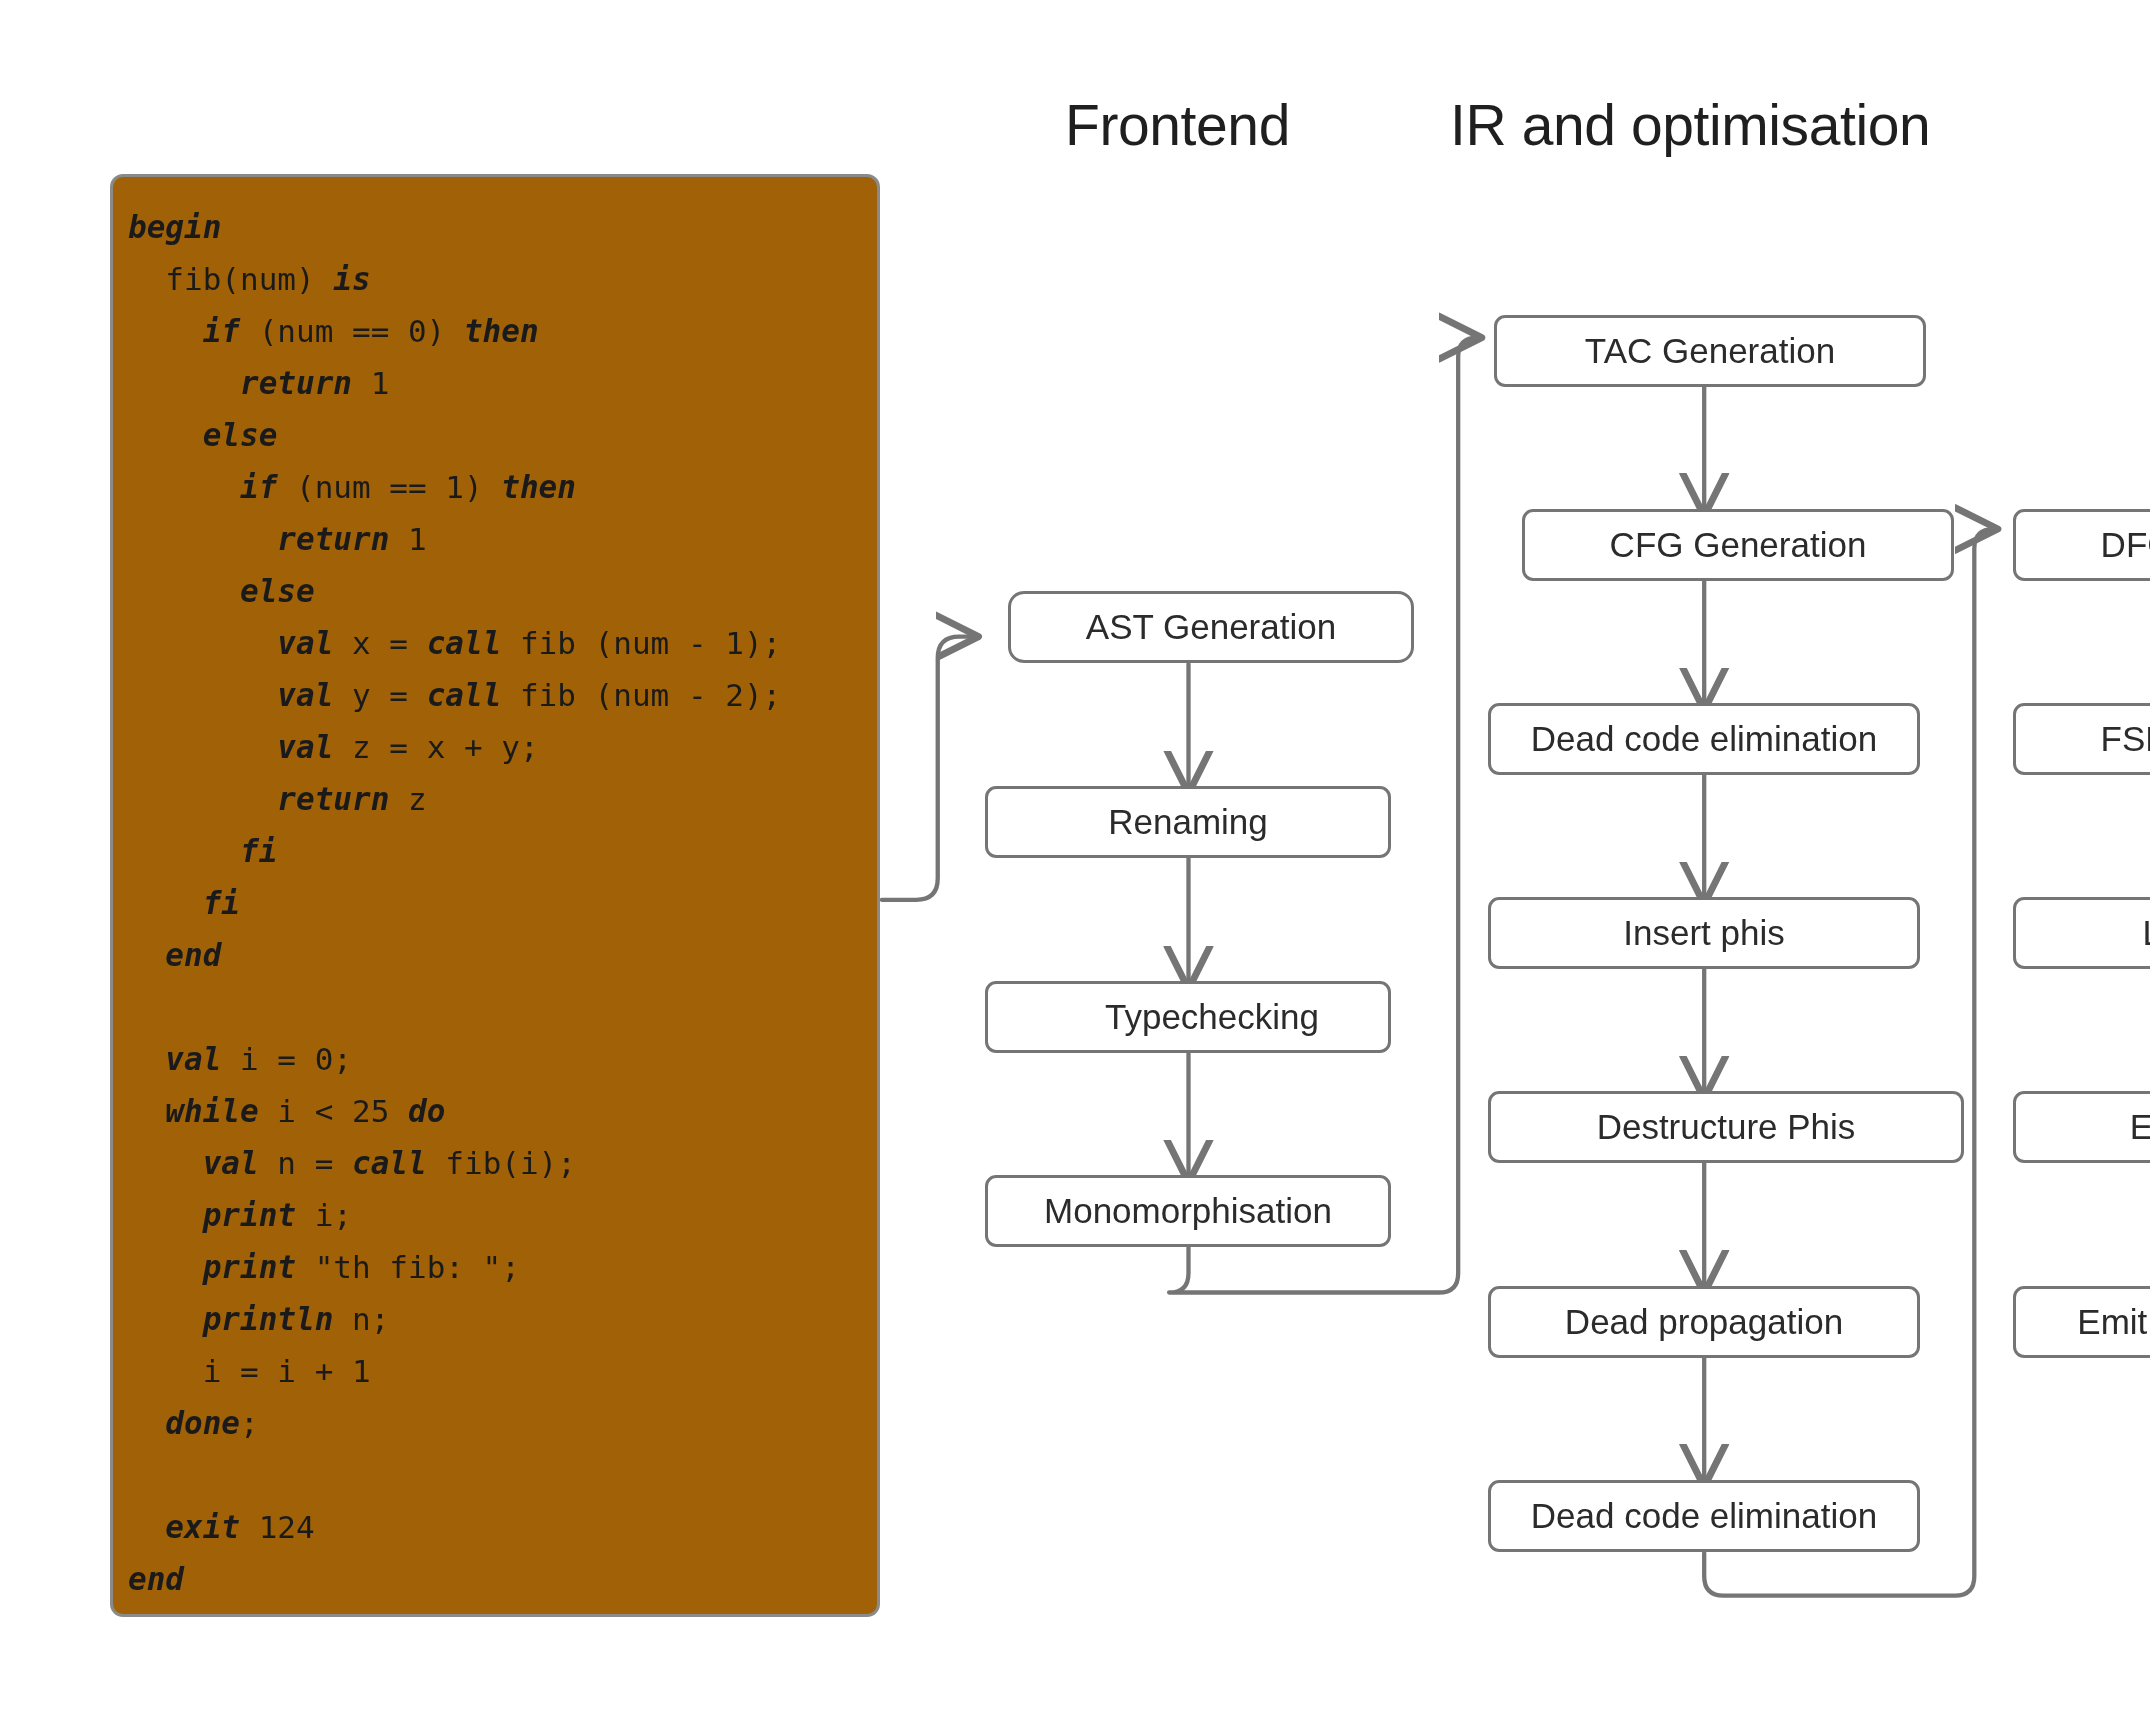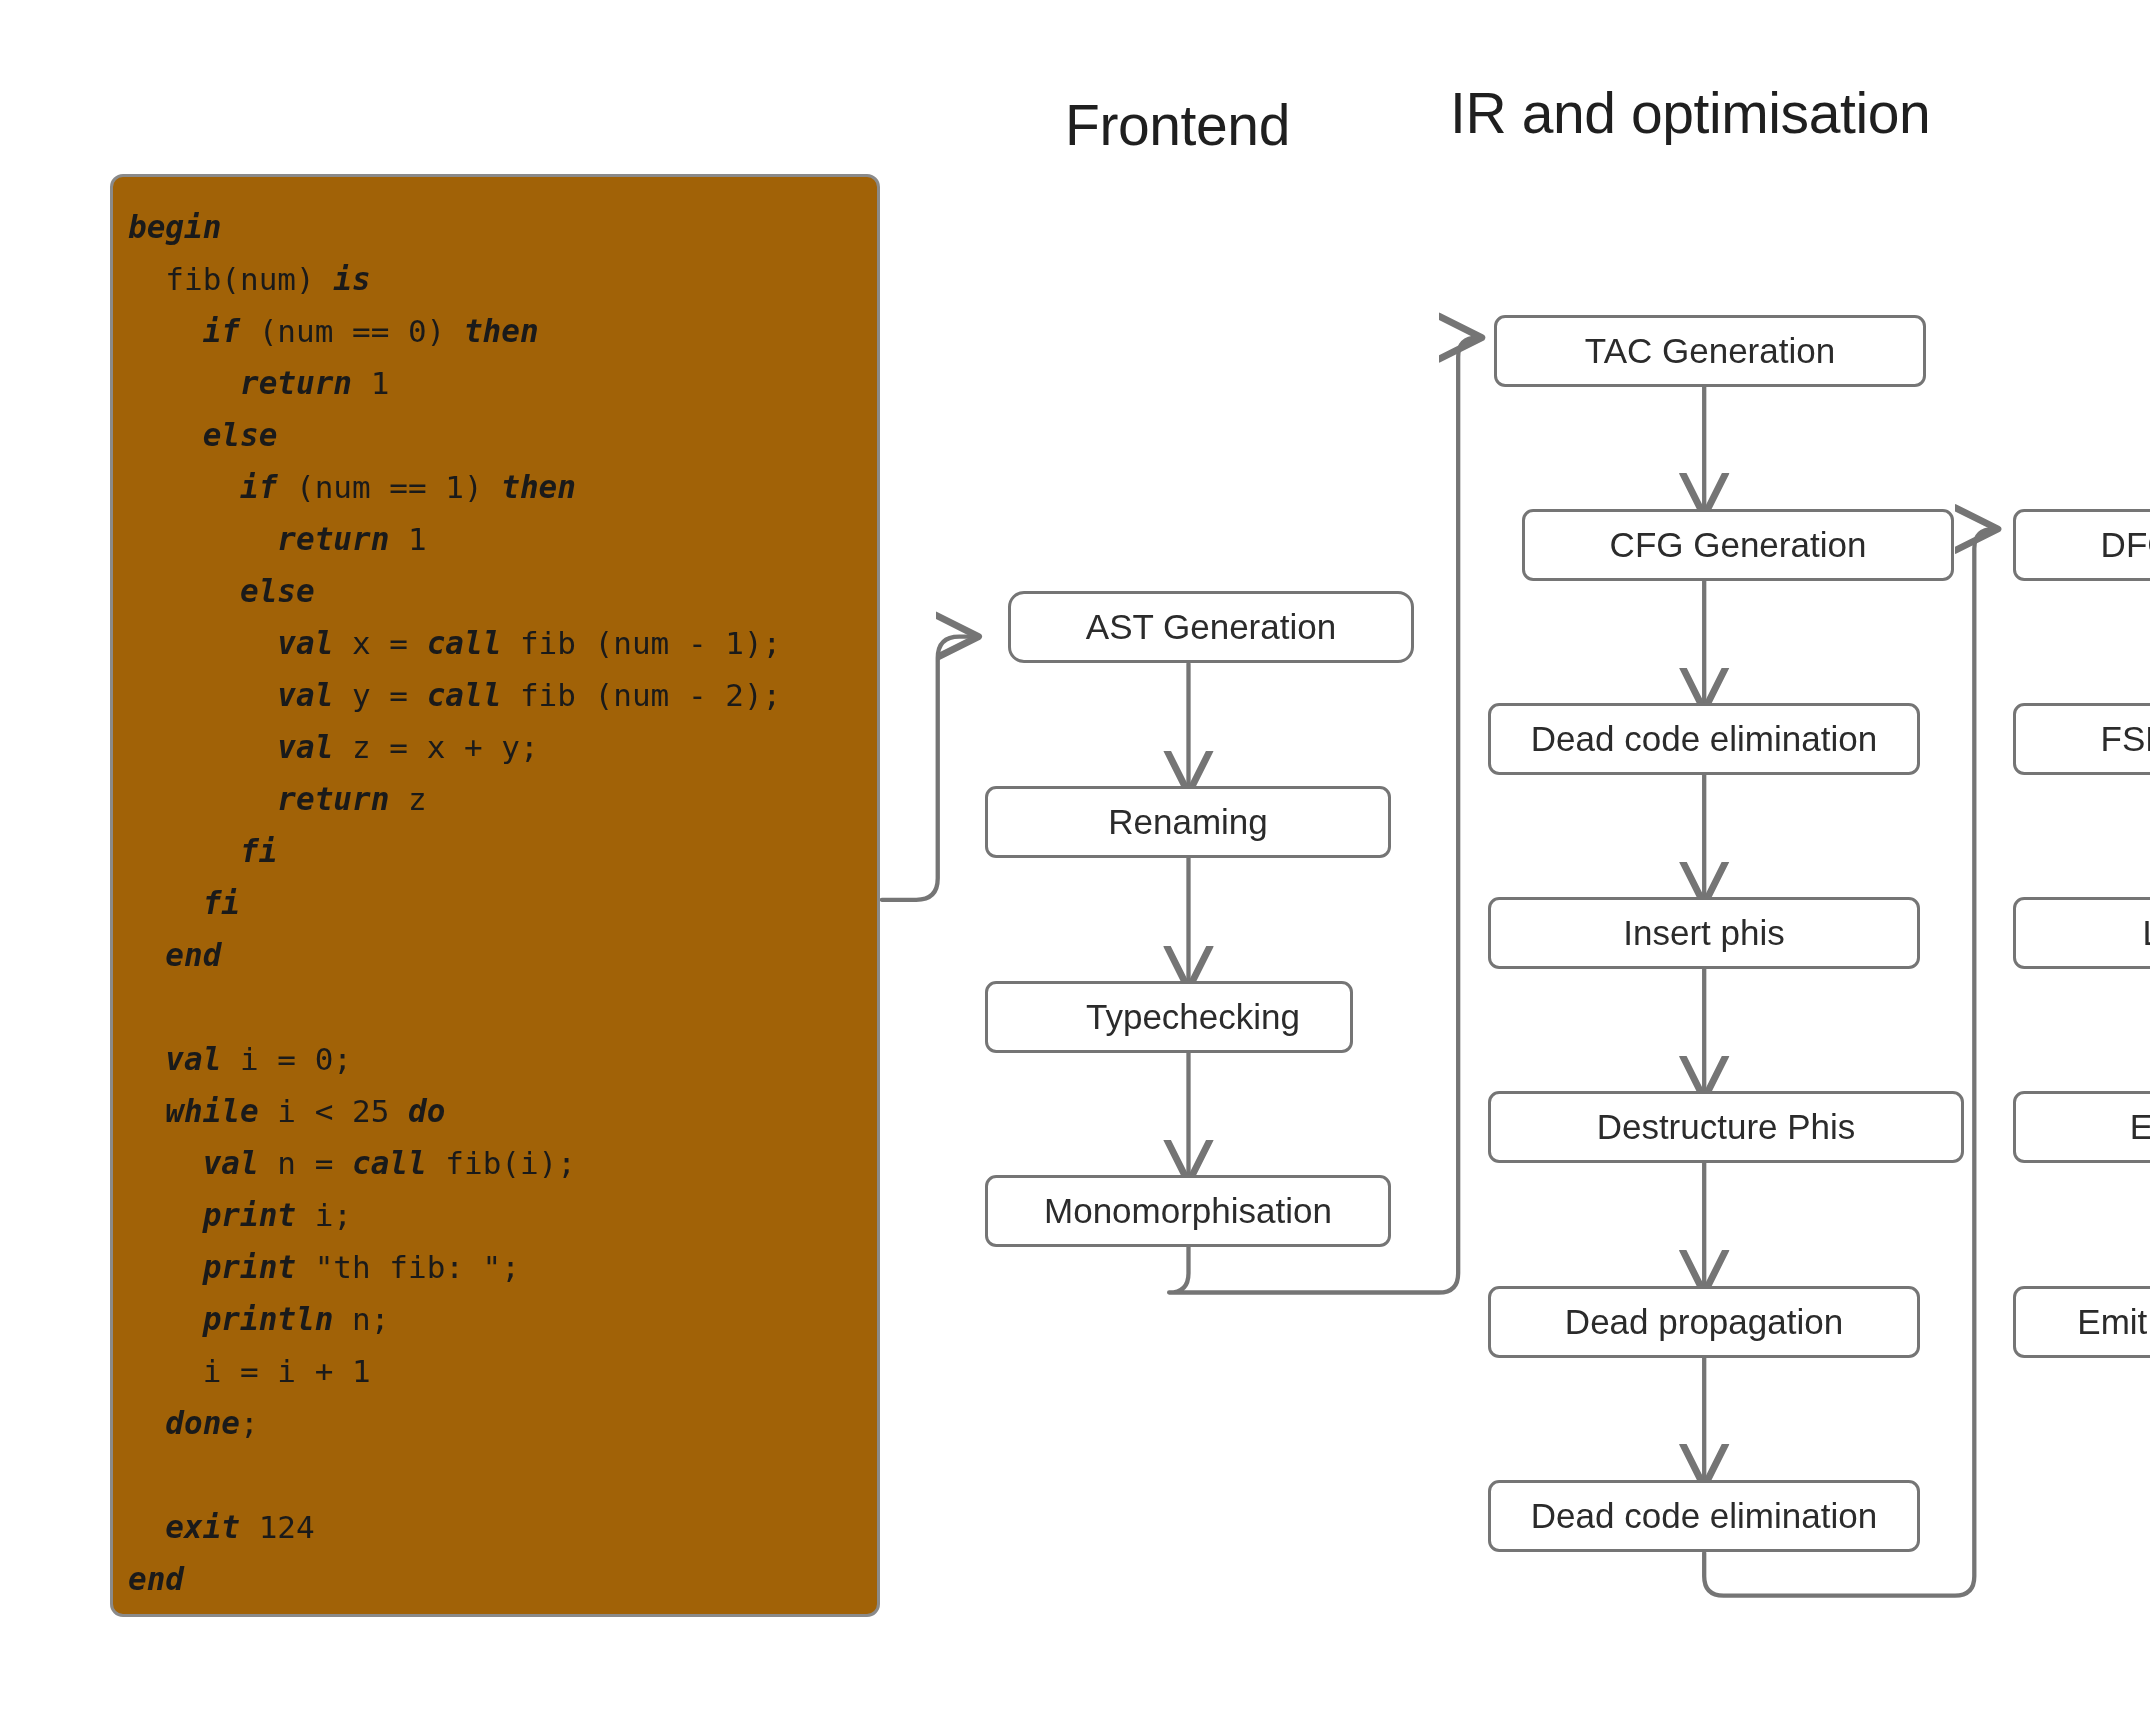--- a/index.html
+++ b/index.html
@@ -77,33 +77,33 @@
 
     <path d="M5183,3157 V3212 Q5183,3257 5228,3257 H5738 Q5783,3257 5783,3212 V2130 Q5783,2085 5828,2085" marker-end="url(#ah)"></path>
 
     <path d="M6760,1850 V1975" marker-end="url(#ah)"></path>
 
     <path d="M6760,2360 V2480" marker-end="url(#ah)"></path>
   </g>
 </svg>
 
 <div class="abs stage-header" style="left:1065px;top:92px;">Frontend</div>
-<div class="abs stage-header" style="left:1450px;top:80px;">IR and optimisation</div>
+<div class="abs stage-header" style="left:1450px;top:92px;">IR and optimisation</div>
 
 <div class="abs panel" style="left:110px;top:174px;width:770px;height:1443px;">
   <div class="code abs" id="code-body" style="left:15px;top:24px;"><div><b>begin</b></div><div><span>  fib(num) </span><b>is</b></div><div><span>    </span><b>if</b><span> (num == 0) </span><b>then</b></div><div><span>      </span><b>return</b><span> 1</span></div><div><span>    </span><b>else</b></div><div><span>      </span><b>if</b><span> (num == 1) </span><b>then</b></div><div><span>        </span><b>return</b><span> 1</span></div><div><span>      </span><b>else</b></div><div><span>        </span><b>val</b><span> x = </span><b>call</b><span> fib (num - 1);</span></div><div><span>        </span><b>val</b><span> y = </span><b>call</b><span> fib (num - 2);</span></div><div><span>        </span><b>val</b><span> z = x + y;</span></div><div><span>        </span><b>return</b><span> z</span></div><div><span>      </span><b>fi</b></div><div><span>    </span><b>fi</b></div><div><span>  </span><b>end</b></div><div>&nbsp;</div><div><span>  </span><b>val</b><span> i = 0;</span></div><div><span>  </span><b>while</b><span> i &lt; 25 </span><b>do</b></div><div><span>    </span><b>val</b><span> n = </span><b>call</b><span> fib(i);</span></div><div><span>    </span><b>print</b><span> i;</span></div><div><span>    </span><b>print</b><span> "th fib: ";</span></div><div><span>    </span><b>println</b><span> n;</span></div><div><span>    i = i + 1</span></div><div><span>  </span><b>done</b><span>;</span></div><div>&nbsp;</div><div><span>  </span><b>exit</b><span> 124</span></div><div><b>end</b></div></div>
 </div>
 
 <div class="abs node" style="left:1008px;top:591px;width:406px;height:72px;border-radius:16px;">
   <span>AST Generation</span>
 </div>
 <div class="abs node" style="left:985px;top:786px;width:406px;height:72px;">
   <span>Renaming</span>
 </div>
-<div class="abs node" style="left:985px;top:981px;width:368px;height:72px;padding-left:48px;">
+<div class="abs node" style="left:985px;top:981px;width:406px;height:72px;padding-left:48px;">
   <span>Typechecking</span>
 </div>
 <div class="abs node" style="left:985px;top:1175px;width:406px;height:72px;">
   <span>Monomorphisation</span>
 </div>
 
 <div class="abs node" style="left:1488px;top:315px;width:432px;height:72px;margin-left:6px;">
   <span>TAC Generation</span>
 </div>
 <div class="abs node" style="left:1488px;top:509px;width:432px;height:72px;margin-left:34px;">

